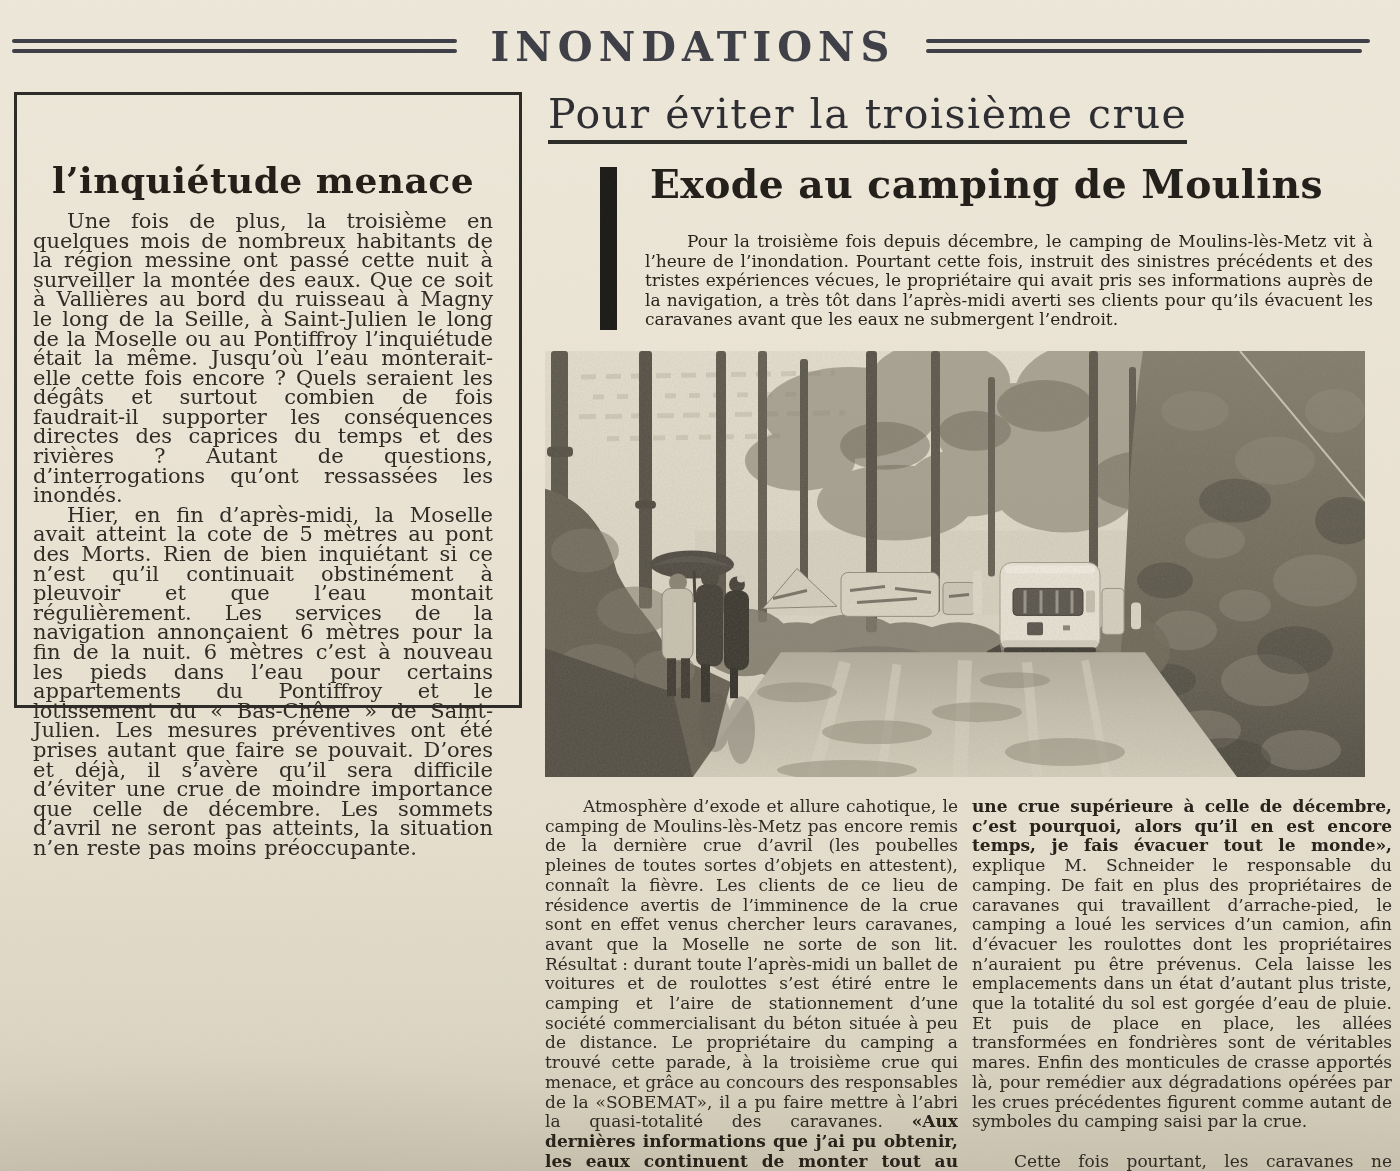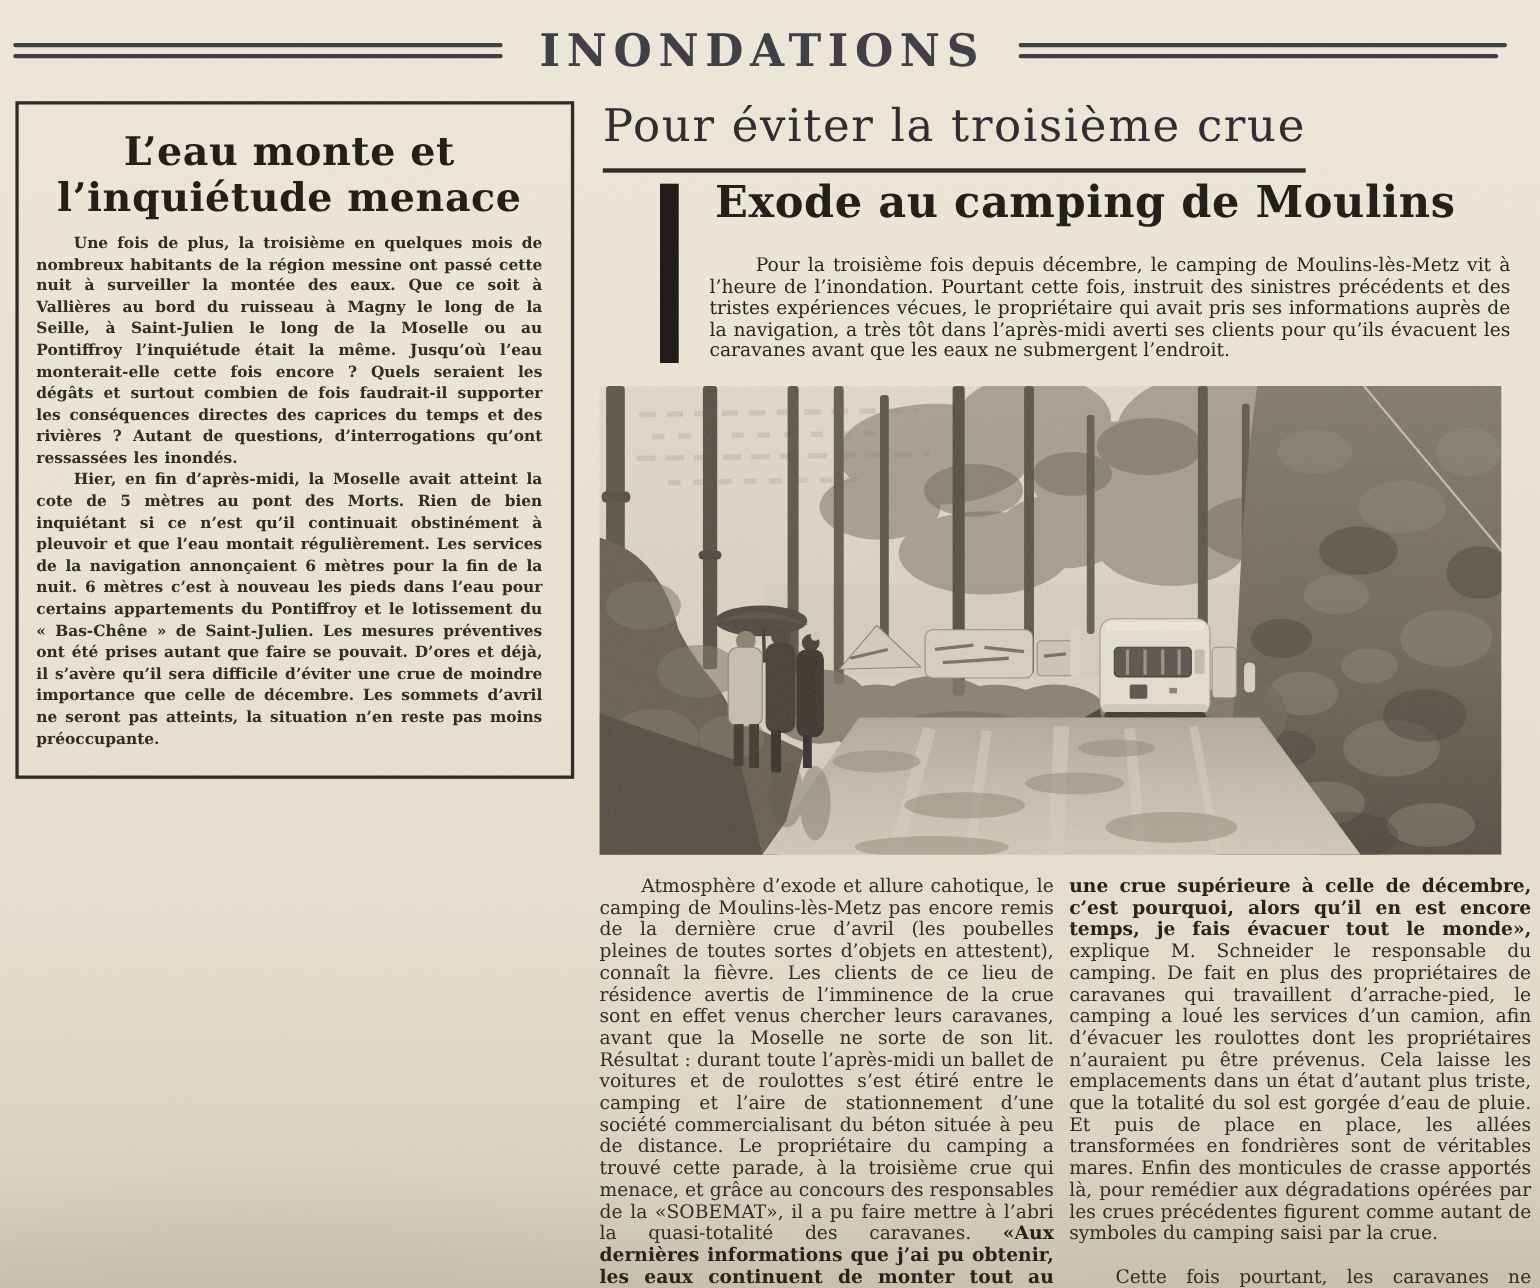--- a/index.html
+++ b/index.html
@@ -24,27 +24,27 @@
   }
   
   .boxart{
     position:absolute;left:14px;top:92px;width:508px;height:616px;
     border:3px solid #2b2a26;box-sizing:border-box;padding:20px 26px 0 16px;
   }
   .boxart h2{
     margin:2px 0 10px 0;text-align:center;font-size:36px;line-height:1.18;
     color:#211c16;letter-spacing:.5px;
   }
-  .bp{margin:0;font-size:14px;line-height:19.6px;text-align:justify;text-indent:34px;
-      color:#2e2923;hyphens:auto;word-spacing:1px;font-weight:bold;}
+  .bp{margin:0;font-size:21px;line-height:19.6px;text-align:justify;text-indent:34px;
+      color:#2e2923;hyphens:auto;word-spacing:1px;}
   
   .kicker{
     position:absolute;left:548px;top:90px;margin:0;font-weight:normal;
     font-size:41px;letter-spacing:1.5px;color:#2c2c31;
-    padding-bottom:15px;border-bottom:4px solid #2b2b28;white-space:nowrap;
+    padding-bottom:2px;border-bottom:4px solid #2b2b28;white-space:nowrap;
   }
   .blackbar{position:absolute;left:600px;top:167px;width:17px;height:163px;background:#1c1b18;}
   .headline{
     position:absolute;left:650px;top:160px;margin:0;font-size:40px;font-weight:bold;
     color:#211d18;letter-spacing:.5px;white-space:nowrap;transform:scaleX(.98);transform-origin:left;
   }
   .lead{
     position:absolute;left:645px;top:232px;width:728px;margin:0;
     font-size:17px;font-weight:normal;line-height:19.6px;text-align:justify;
     text-indent:42px;color:#262119;hyphens:auto;
@@ -74,21 +74,21 @@
         <i></i>
       </div>
     <h1>INONDATIONS</h1>
     <div class="rule right">
         <i></i>
         <i></i>
       </div>
   </div>
 
   <section class="boxart">
-    <h2><span>L’eau monte et</span><br><span>l’inquiétude menace</span></h2>
+    <h2><br><span>l’inquiétude menace</span></h2>
     <p class="bp">Une fois de plus, la troisième en quelques mois de nombreux habitants de la région messine ont passé cette nuit à surveiller la montée des eaux. Que ce soit à Vallières au bord du ruisseau à Magny le long de la Seille, à Saint-Julien le long de la Moselle ou au Pontiffroy l’inquiétude était la même. Jusqu’où l’eau monterait-elle cette fois encore ? Quels seraient les dégâts et surtout combien de fois faudrait-il supporter les conséquences directes des caprices du temps et des rivières ? Autant de questions, d’interrogations qu’ont ressassées les inondés.</p>
     <p class="bp">Hier, en fin d’après-midi, la Moselle avait atteint la cote de 5 mètres au pont des Morts. Rien de bien inquiétant si ce n’est qu’il continuait obstinément à pleuvoir et que l’eau montait régulièrement. Les services de la navigation annonçaient 6 mètres pour la fin de la nuit. 6 mètres c’est à nouveau les pieds dans l’eau pour certains appartements du Pontiffroy et le lotissement du « Bas-Chêne » de Saint-Julien. Les mesures préventives ont été prises autant que faire se pouvait. D’ores et déjà, il s’avère qu’il sera difficile d’éviter une crue de moindre importance que celle de décembre. Les sommets d’avril ne seront pas atteints, la situation n’en reste pas moins préoccupante.</p>
   </section>
 
   <h2 class="kicker">Pour éviter la troisième crue</h2>
   <div class="blackbar"></div>
   <h3 class="headline">Exode au camping de Moulins</h3>
   <p class="lead">Pour la troisième fois depuis décembre, le camping de Moulins-lès-Metz vit à l’heure de l’inondation. Pourtant cette fois, instruit des sinistres précédents et des tristes expériences vécues, le propriétaire qui avait pris ses informations auprès de la navigation, a très tôt dans l’après-midi averti ses clients pour qu’ils évacuent les caravanes avant que les eaux ne submergent l’endroit.</p>
 
   <figure class="photo">

